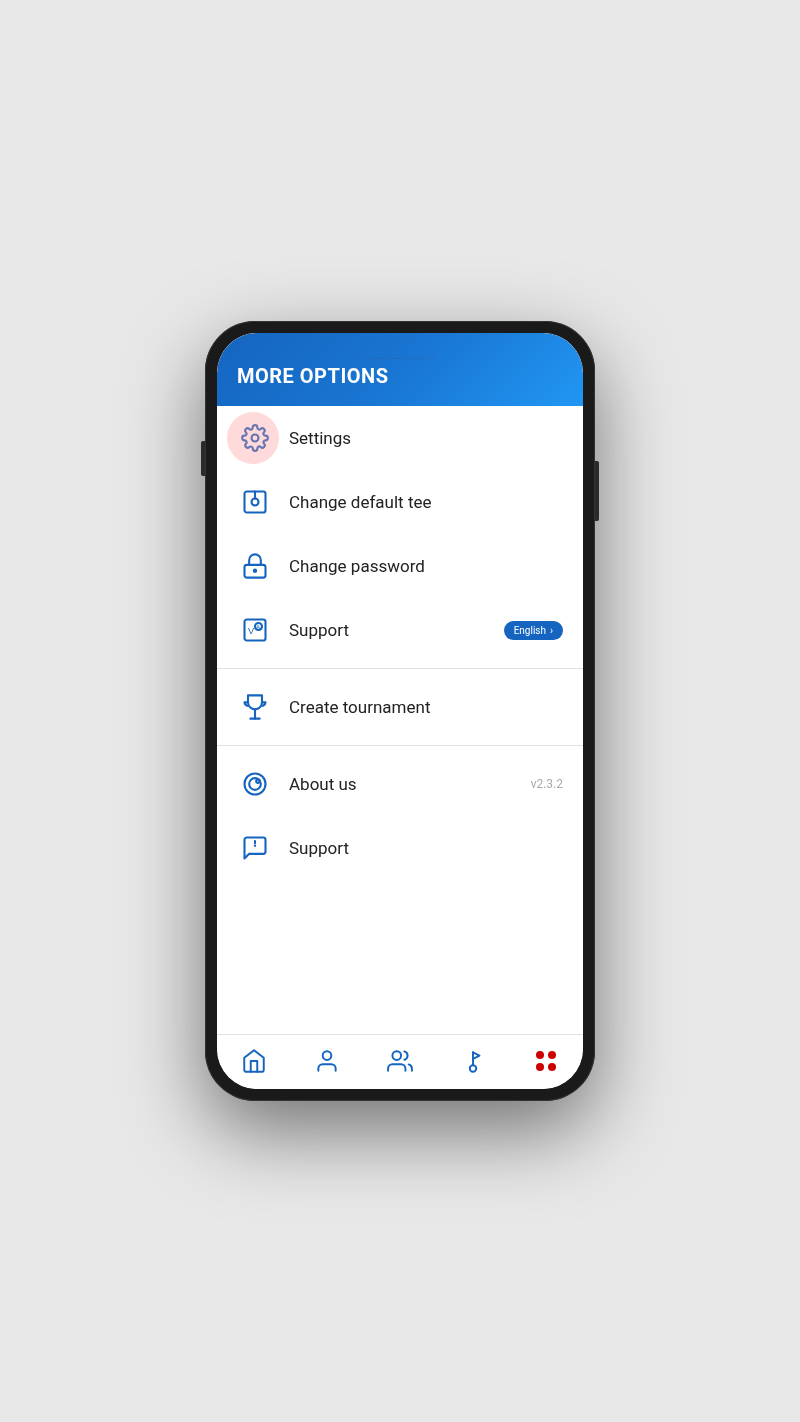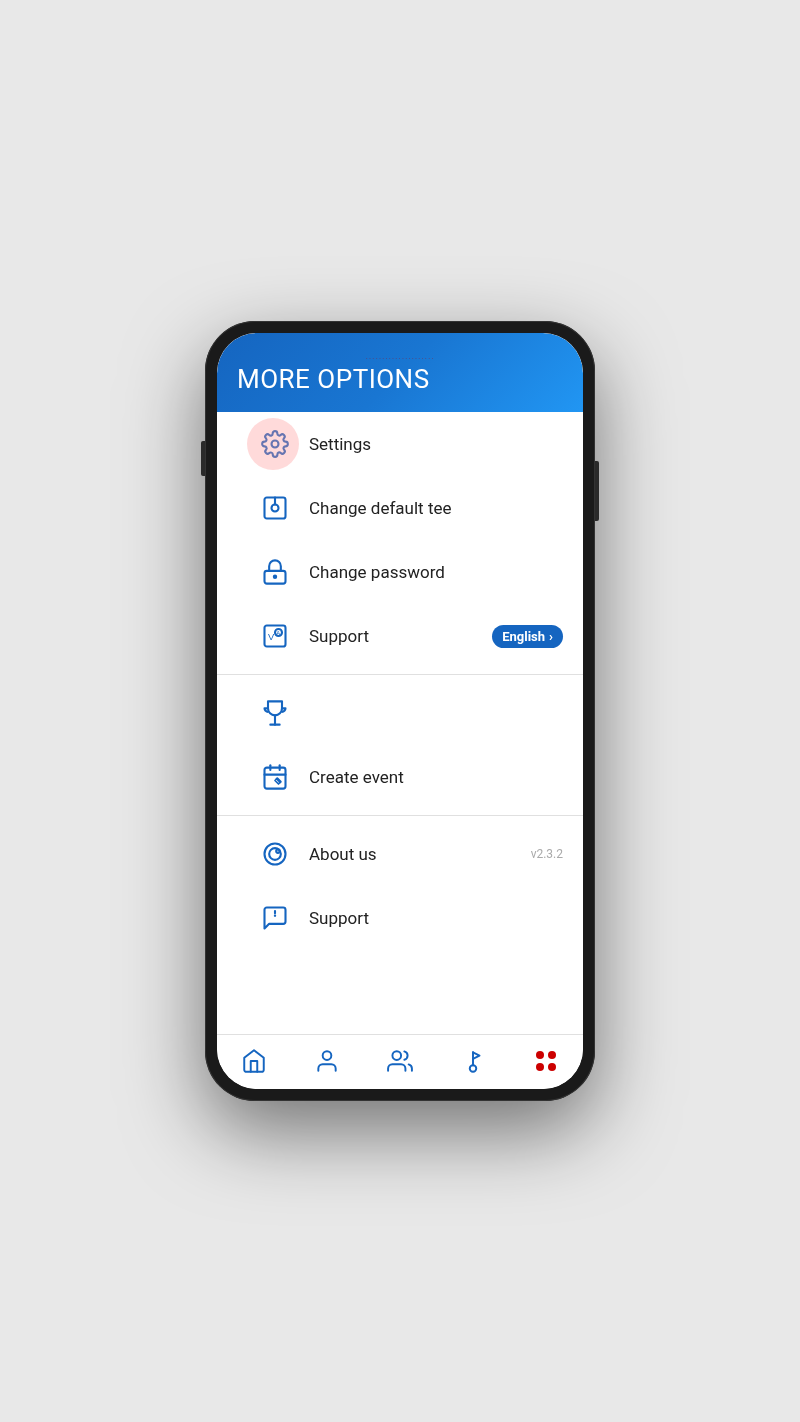--- a/index.html
+++ b/index.html
@@ -52,41 +52,40 @@
     }
 
     
     .header {
       background: linear-gradient(135deg, #1565c0, #1976d2, #2196f3);
       padding: 18px 20px 18px 20px;
       border-radius: 40px 40px 0 0;
     }
     .header-title {
       color: #fff;
-      font-size: 26px;
-      font-weight: 400;
+      font-size: 20px;
+      font-weight: 700;
       letter-spacing: 0.5px;
     }
 
     
     .content {
       flex: 1;
       overflow-y: auto;
       background: #fff;
     }
     .content::-webkit-scrollbar { display: none; }
 
     
     .menu-item {
       display: flex;
       align-items: center;
       padding: 14px 20px;
       cursor: pointer;
       position: relative;
-      margin-left: 20px;
     }
     .menu-icon {
       width: 36px;
       height: 36px;
       display: flex;
       align-items: center;
       justify-content: center;
       margin-right: 16px;
       flex-shrink: 0;
     }
@@ -101,22 +100,22 @@
     }
     .menu-label {
       font-size: 17px;
       color: #222;
       font-weight: 400;
       flex: 1;
     }
     .menu-badge {
       background: #1565c0;
       color: #fff;
-      font-size: 13px;
-      font-weight: 700;
+      font-size: 10px;
+      font-weight: 400;
       padding: 4px 10px;
       border-radius: 20px;
       display: flex;
       align-items: center;
       gap: 4px;
     }
     .menu-version {
       font-size: 12px;
       color: #aaa;
     }
@@ -267,35 +266,23 @@
         <div class="menu-icon">
           <svg viewBox="0 0 24 24">
             <path d="M6 2h12v6a6 6 0 0 1-12 0V2z"></path>
             <path d="M6 8H3a3 3 0 0 0 3 3"></path>
             <path d="M18 8h3a3 3 0 0 1-3 3"></path>
             <line x1="12" y1="14" x2="12" y2="18"></line>
             <path d="M8 22h8"></path>
             <line x1="12" y1="18" x2="12" y2="22"></line>
           </svg>
         </div>
-      </div>
-
-      <div class="menu-item">
-        <div class="menu-icon">
-          <svg viewBox="0 0 24 24">
-            <rect x="3" y="4" width="18" height="18" rx="2"></rect>
-            <line x1="16" y1="2" x2="16" y2="6"></line>
-            <line x1="8" y1="2" x2="8" y2="6"></line>
-            <line x1="3" y1="10" x2="21" y2="10"></line>
-            <path d="M12 15 L14 13 L17 16 L15 18 Z" stroke-width="1.5"></path>
-            <line x1="13.5" y1="13.5" x2="16.5" y2="16.5"></line>
-          </svg>
-        </div>
-        <span class="menu-label">Create event</span>
-      </div>
+        <span class="menu-label">Create tournament</span>
+      </div>
+
 
 
       <div class="divider"></div>
 
       <div class="menu-item">
         <div class="menu-icon">
           <svg viewBox="0 0 24 24">
             <circle cx="12" cy="12" r="9"></circle>
             <circle cx="12" cy="12" r="5"></circle>
             <circle cx="14.5" cy="9.5" r="1.5"></circle>

